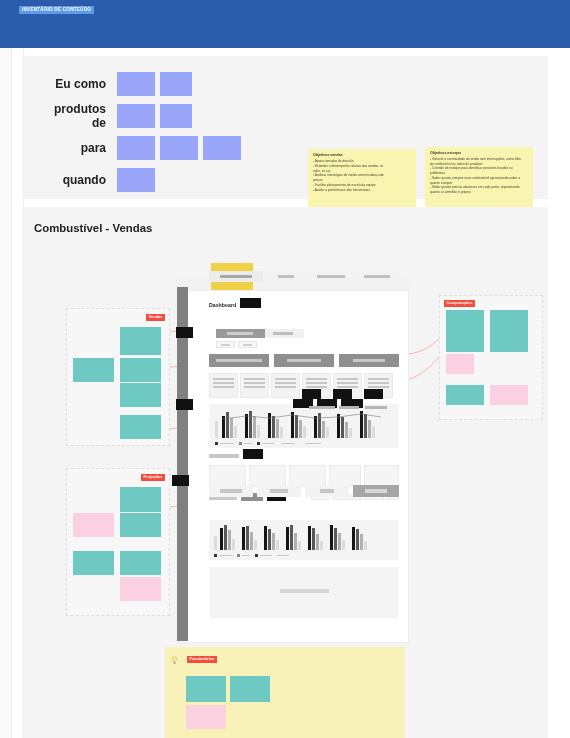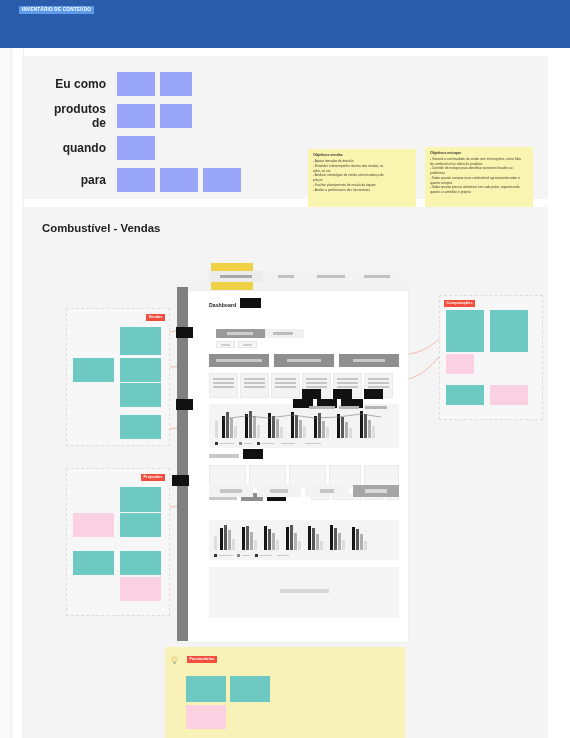--- a/index.html
+++ b/index.html
@@ -69,21 +69,21 @@
     white-space: nowrap; overflow: hidden;
   }
   .note-2 .note-line { white-space: normal; line-height: 1.35; margin-bottom: .4px; }
 
   
   .card-main {
     position: absolute; left: 22px; top: 207px; width: 526px; height: 531px;
     background: #f4f4f4;
   }
   .card-title {
-    position: absolute; left: 20px; top: 15px;
+    position: absolute; left: 12px; top: 15px;
     font-size: 11.4px; font-weight: bold; color: #222222;
   }
 
   
   .wf { position: absolute; left: 143px; top: 64px; width: 244px; height: 369px; }
   .wf-yellow {
     position: absolute; left: 46px; top: -8px; width: 42px; height: 27px;
     background: #f0d146;
   }
   .wf-topbar {
@@ -198,28 +198,28 @@
         <div class="story-tile" style="width:34px"></div>
       </div>
 
       <div class="story-row">
         <div class="story-label">produtos de</div>
         <div class="story-tile" style="width:40px"></div>
         <div class="story-tile" style="width:34px"></div>
       </div>
 
       <div class="story-row">
+        <div class="story-label">para</div>
+        <div class="story-tile" style="width:40px"></div>
+        <div class="story-tile" style="width:40px"></div>
+        <div class="story-tile" style="width:40px"></div>
+      </div>
+
+      <div class="story-row">
         <div class="story-label">quando</div>
-        <div class="story-tile" style="width:40px"></div>
-      </div>
-
-      <div class="story-row">
-        <div class="story-label">para</div>
-        <div class="story-tile" style="width:40px"></div>
-        <div class="story-tile" style="width:40px"></div>
         <div class="story-tile" style="width:40px"></div>
       </div>
 
     </div>
 
     <div class="note note-1">
       <div class="note-title">Objetivos vendas</div>
       <div class="note-line">- Apoiar tomadas de decisão</div>
       <div class="note-line">- Entender o desempenho relativo das vendas, se</div>
       <div class="note-line">  sobe, se cai;</div>

